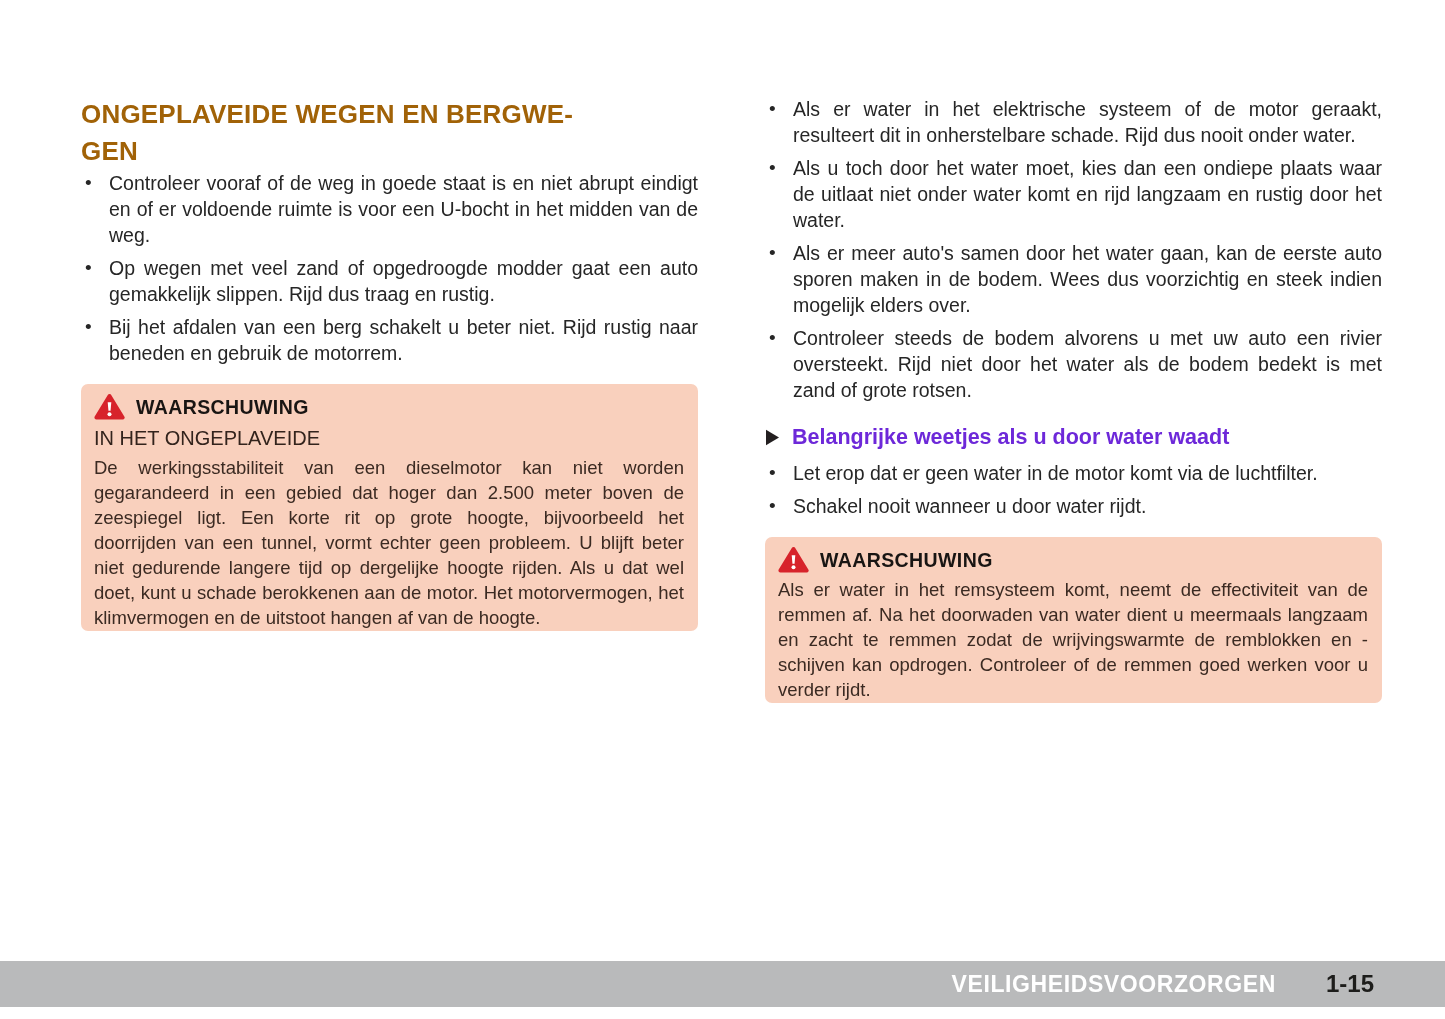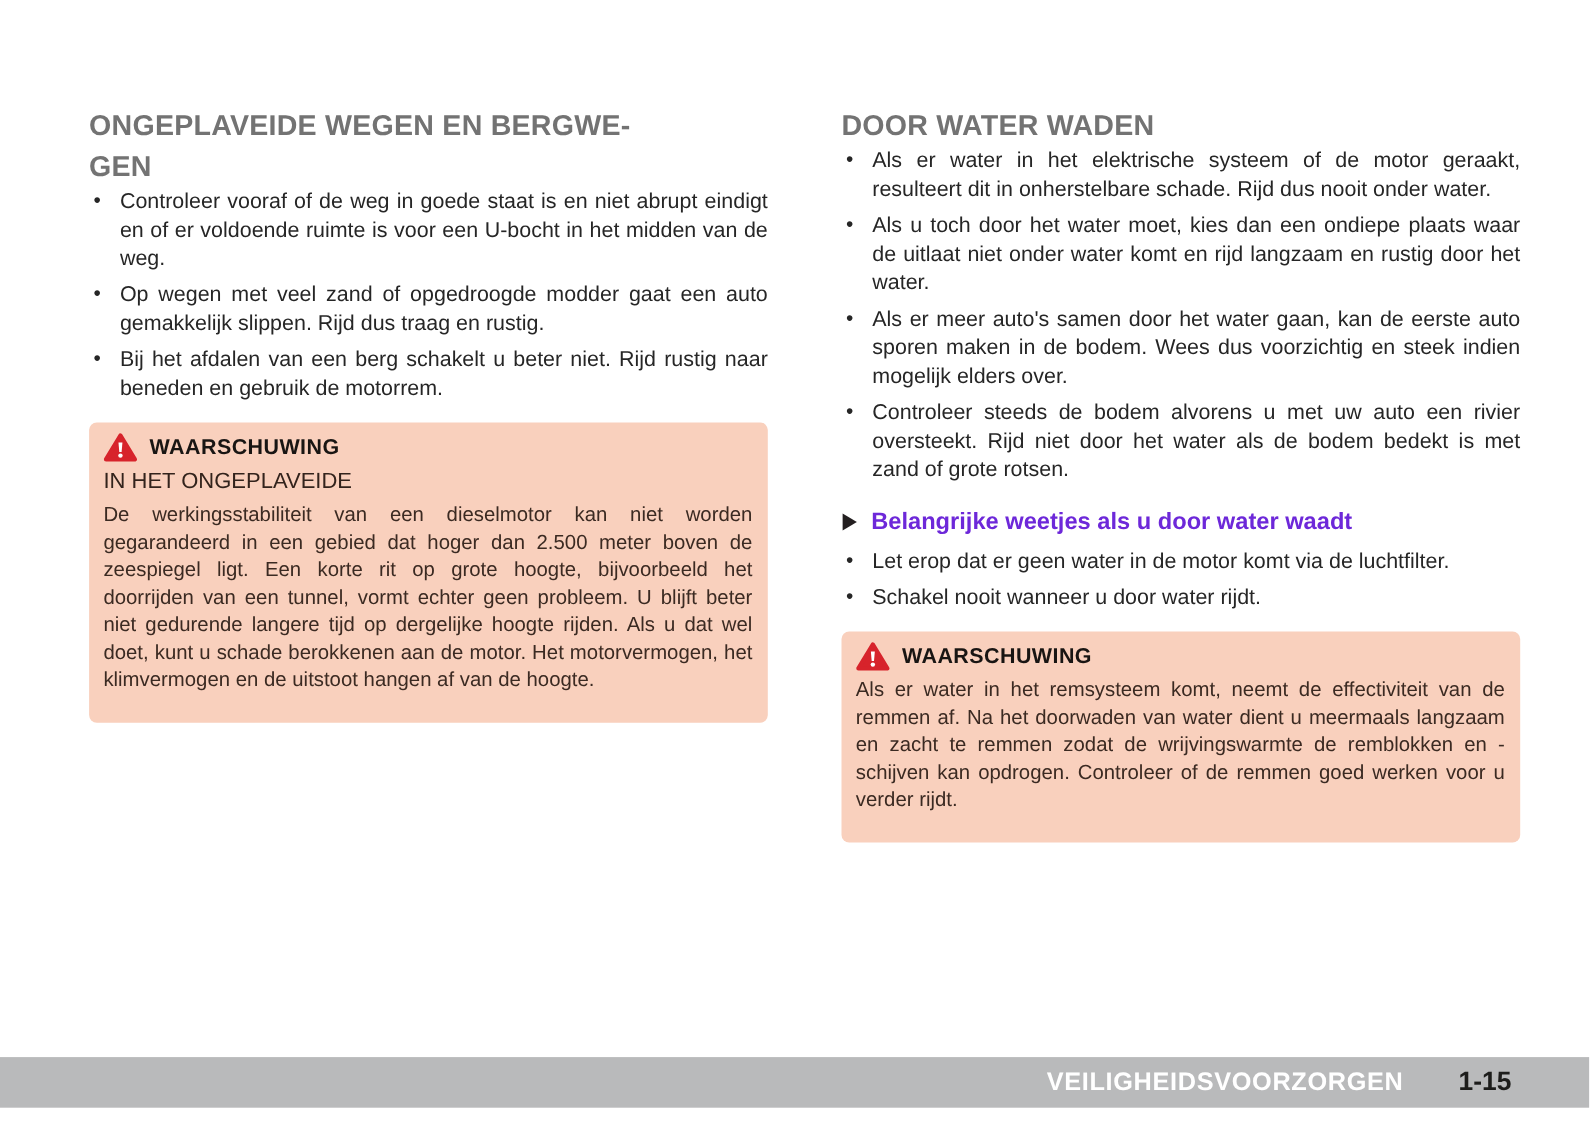--- a/index.html
+++ b/index.html
@@ -22,21 +22,21 @@
   }
 
   .col { position: absolute; top: 96px; width: 617px; }
   .col-left  { left: 81px; }
   .col-right { left: 765px; }
 
   h1.section-heading {
     font-size: 26px;
     line-height: 37px;
     font-weight: bold;
-    color: #737373;
+    color: #a16207;
     letter-spacing: 0.2px;
     white-space: pre-line;
   }
 
   ul.bullet-list { list-style: none; }
   ul.bullet-list li {
     position: relative;
     padding-left: 28px;
     margin-bottom: 7px;
     font-size: 19.5px;
@@ -62,21 +62,21 @@
     display: flex;
     align-items: center;
   }
   .subheading .arrow { margin-right: 12px; display: inline-flex; flex: 0 0 auto; }
   .subheading + ul.bullet-list { margin-top: 8px; }
 
   .warning-box {
     margin-top: 18px;
     background: var(--warning-bg);
     border-radius: 7px;
-    padding: 9px 14px 27px 13px;
+    padding: 9px 14px 1px 13px;
   }
   .warning-header { display: flex; align-items: center; }
   .warning-header .warn-icon { flex: 0 0 auto; margin-right: 11px; display: inline-flex; }
   .warning-label {
     font-size: 19.5px;
     font-weight: bold;
     letter-spacing: 0.4px;
     color: #191513;
   }
   .warning-subtitle {
@@ -146,21 +146,20 @@
           </svg>
         </span>
         <span class="warning-label">WAARSCHUWING</span>
       </div>
       <div class="warning-subtitle">IN HET ONGEPLAVEIDE</div>
       <div class="warning-body">De werkingsstabiliteit van een dieselmotor kan niet worden gegarandeerd in een gebied dat hoger dan 2.500 meter boven de zeespiegel ligt. Een korte rit op grote hoogte, bijvoorbeeld het doorrijden van een tunnel, vormt echter geen probleem. U blijft beter niet gedurende langere tijd op dergelijke hoogte rijden. Als u dat wel doet, kunt u schade berokkenen aan de motor. Het motorvermogen, het klimvermogen en de uitstoot hangen af van de hoogte.</div>
     </div>
   </div>
 
   <div class="col col-right">
-    <h1 class="section-heading">DOOR WATER WADEN</h1>
 
     <ul class="bullet-list">
         <li>Als er water in het elektrische systeem of de motor geraakt, resulteert dit in onherstelbare schade. Rijd dus nooit onder water.</li>
         <li>Als u toch door het water moet, kies dan een ondiepe plaats waar de uitlaat niet onder water komt en rijd langzaam en rustig door het water.</li>
         <li>Als er meer auto's samen door het water gaan, kan de eerste auto sporen maken in de bodem. Wees dus voorzichtig en steek indien mogelijk elders over.</li>
         <li>Controleer steeds de bodem alvorens u met uw auto een rivier oversteekt. Rijd niet door het water als de bodem bedekt is met zand of grote rotsen.</li>
       </ul>
 
     <div class="subheading">
       <span class="arrow">

